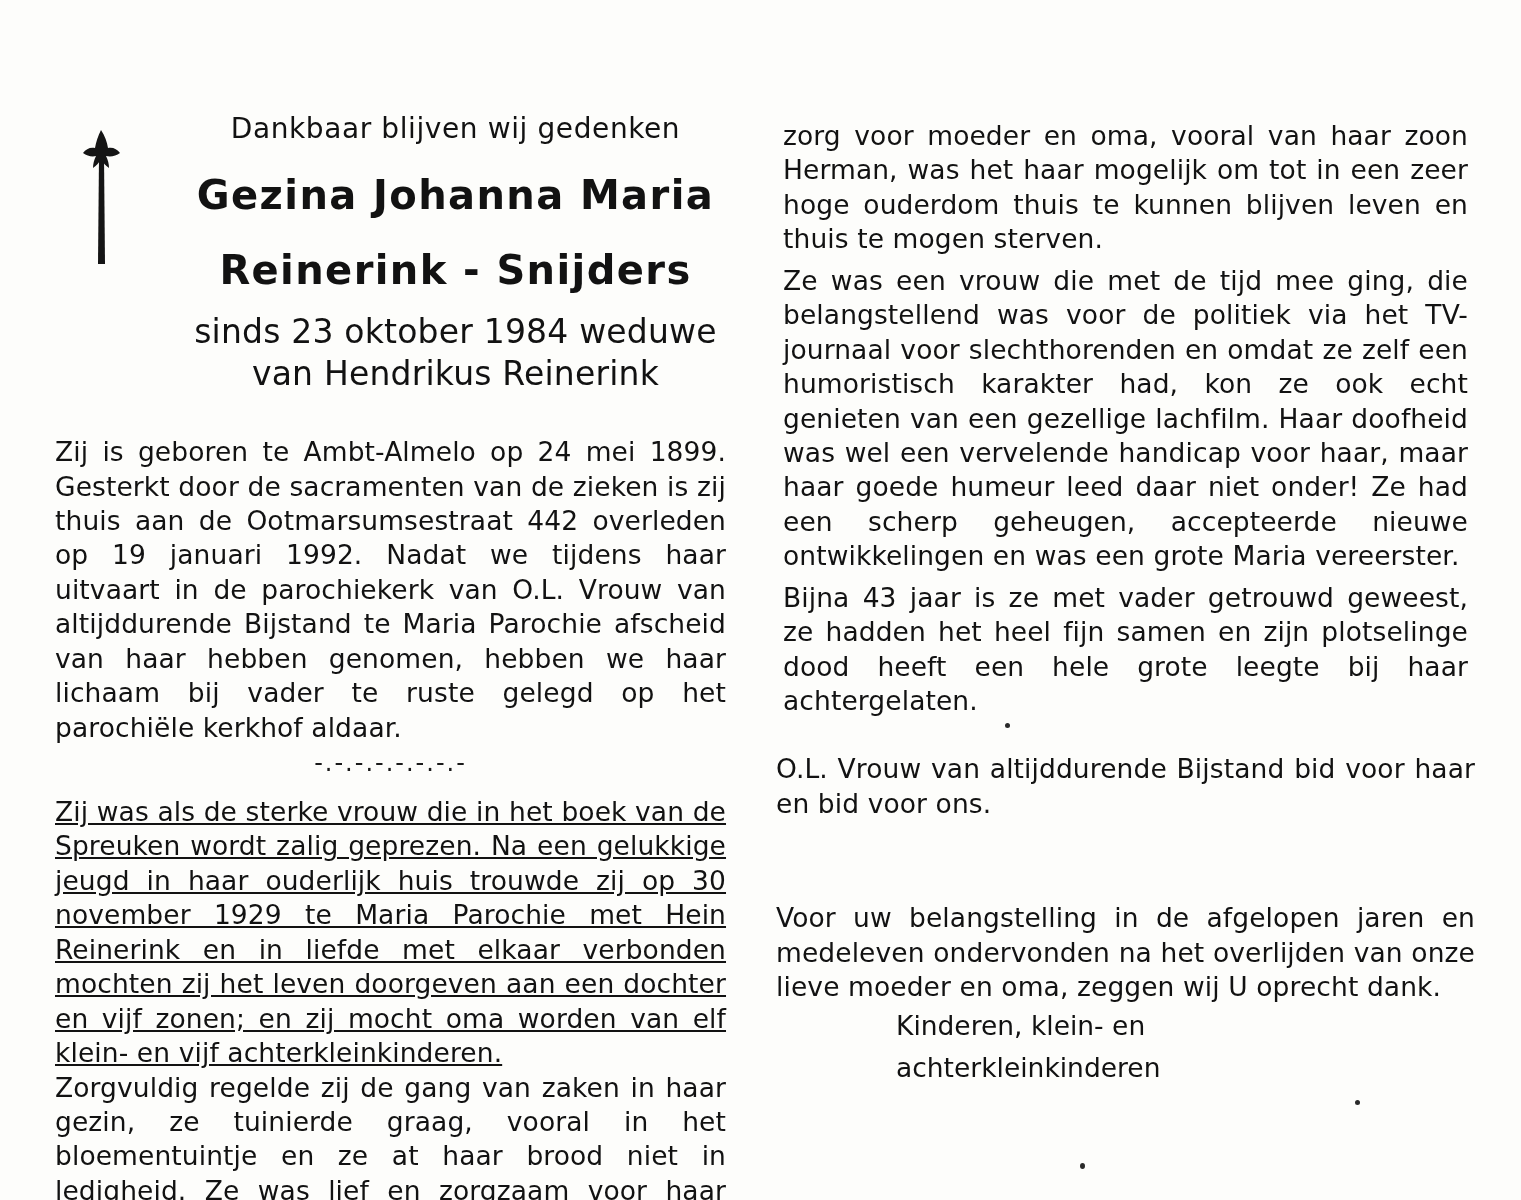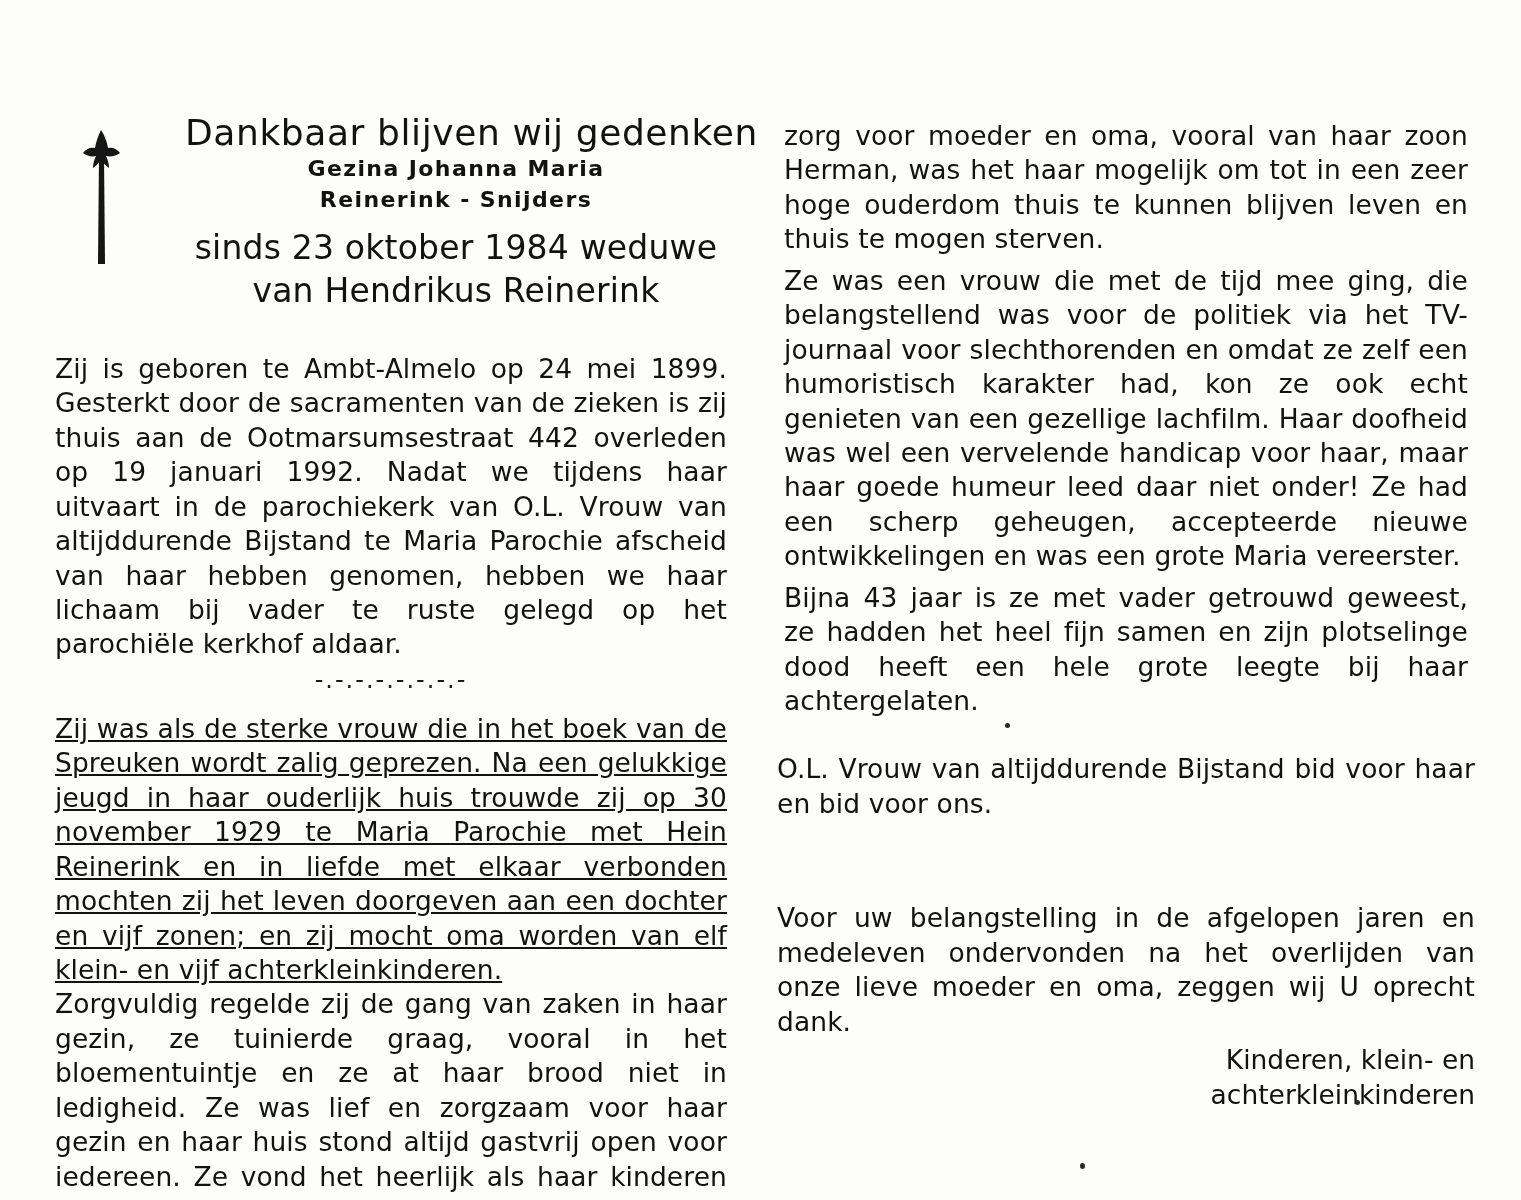--- a/index.html
+++ b/index.html
@@ -46,29 +46,31 @@
     top: 10px;
     width: 46px;
     height: 150px;
   }
 
   .heading-block {
     margin-left: 130px;
     text-align: center;
   }
   .dankbaar {
-    font-size: 36px;
+    font-size: 28px;
     letter-spacing: 0.6px;
+    margin-bottom: 22px;
     white-space: nowrap;
   }
   .name {
-    font-size: 22px;
+    font-size: 40px;
     font-weight: bold;
     letter-spacing: 1.4px;
     line-height: 1.42;
+    margin-top: 18px;
   }
   .subname {
     font-size: 33px;
     line-height: 1.28;
     margin-top: 12px;
     letter-spacing: 0.2px;
   }
 
   .body-text {
     font-size: 26.5px;
@@ -89,21 +91,21 @@
   .left-p2 {
     margin-top: 18px;
     text-decoration: underline;
   }
   .right-p {
     margin: 7px;
   }
   .right-gap-1 { margin-top: 34px; }
   .right-gap-2 { margin-top: 80px; }
   .sign {
-    text-align: right;
+    text-align: left;
     font-size: 26.5px;
     line-height: 1.30;
     margin-top: 4px;
     margin-left: 120px;
   }
   .speck {
     position: absolute;
     background: #2a2a2a;
     border-radius: 50%;
   }
@@ -143,21 +145,21 @@
 
       <div class="body-text right-p">zorg voor moeder en oma, vooral van haar zoon Herman, was het haar mogelijk om tot in een zeer hoge ouderdom thuis te kunnen blijven leven en thuis te mogen sterven.</div>
       <div class="body-text right-p">Ze was een vrouw die met de tijd mee ging, die belangstellend was voor de politiek via het TV-journaal voor slechthorenden en omdat ze zelf een humoristisch karakter had, kon ze ook echt genieten van een gezellige lachfilm. Haar doofheid was wel een vervelende handicap voor haar, maar haar goede humeur leed daar niet onder! Ze had een scherp geheugen, accepteerde nieuwe ontwikkelingen en was een grote Maria vereerster.</div>
       <div class="body-text right-p">Bijna 43 jaar is ze met vader getrouwd geweest, ze hadden het heel fijn samen en zijn plotselinge dood heeft een hele grote leegte bij haar achtergelaten.</div>
 
       <div class="body-text right-gap-1">O.L. Vrouw van altijddurende Bijstand bid voor haar en bid voor ons.</div>
 
       <div class="body-text right-gap-2">Voor uw belangstelling in de afgelopen jaren en medeleven ondervonden na het overlijden van onze lieve moeder en oma, zeggen wij U oprecht dank.</div>
 
       <div class="sign">Kinderen, klein- en</div>
-      <div class="sign" style="margin-top:0">achterkleinkinderen</div>
+      <div class="sign" style="margin-top:8px">achterkleinkinderen</div>
 
     </div>
 
   </div>
 
   <div class="speck" style="left:1005px; top:723px; width:5px; height:5px;"></div>
   <div class="speck" style="left:1355px; top:1100px; width:5px; height:5px;"></div>
   <div class="speck" style="left:1080px; top:1163px; width:5px; height:6px;"></div>
 
 </div>

